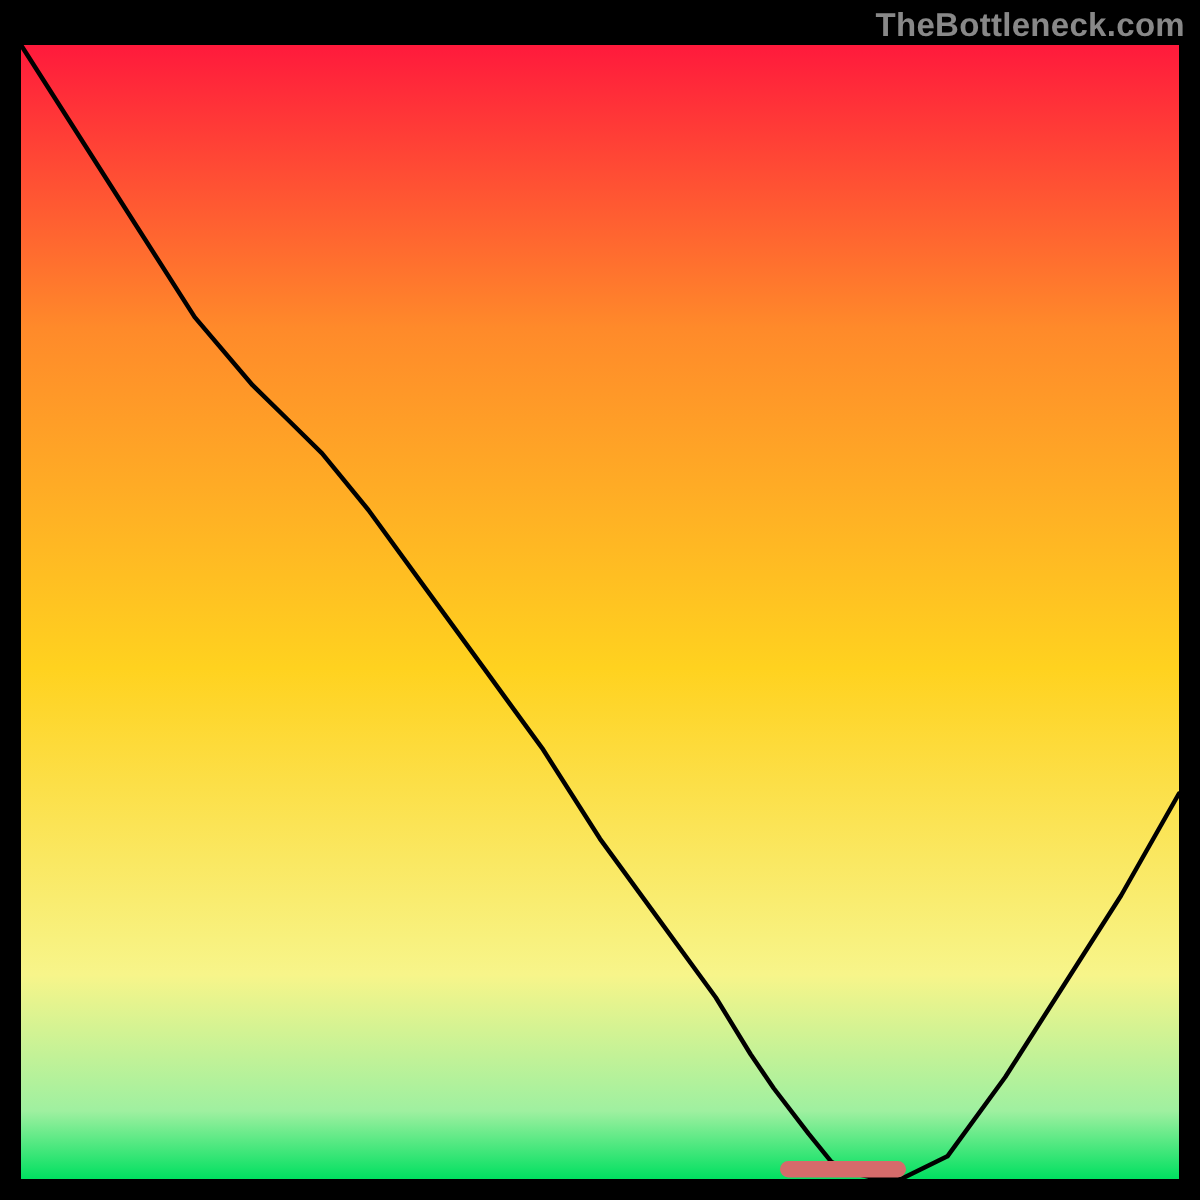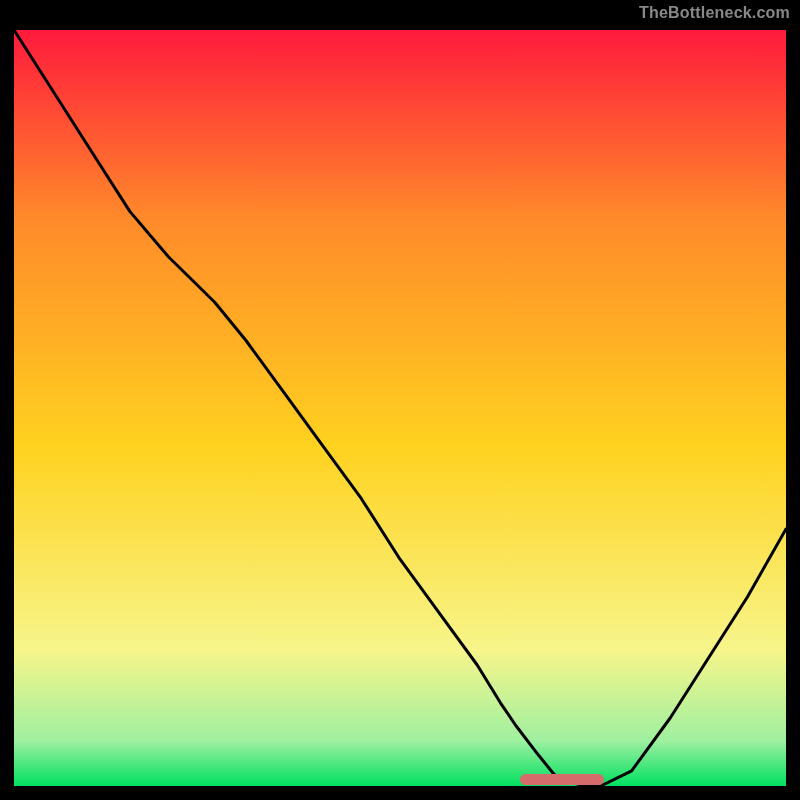--- a/index.html
+++ b/index.html
@@ -13,21 +13,21 @@
   .canvas {
     position: relative;
     width: 800px;
     height: 800px;
   }
   .watermark {
     position: absolute;
     top: 4px;
     right: 10px;
     font-family: Arial, Helvetica, sans-serif;
-    font-size: 16px;
+    font-size: 22px;
     font-weight: bold;
     color: #888888;
     letter-spacing: 0.2px;
     z-index: 5;
   }
   .plot-outer {
     position: absolute;
     left: 14px;
     top: 30px;
     width: 772px;

